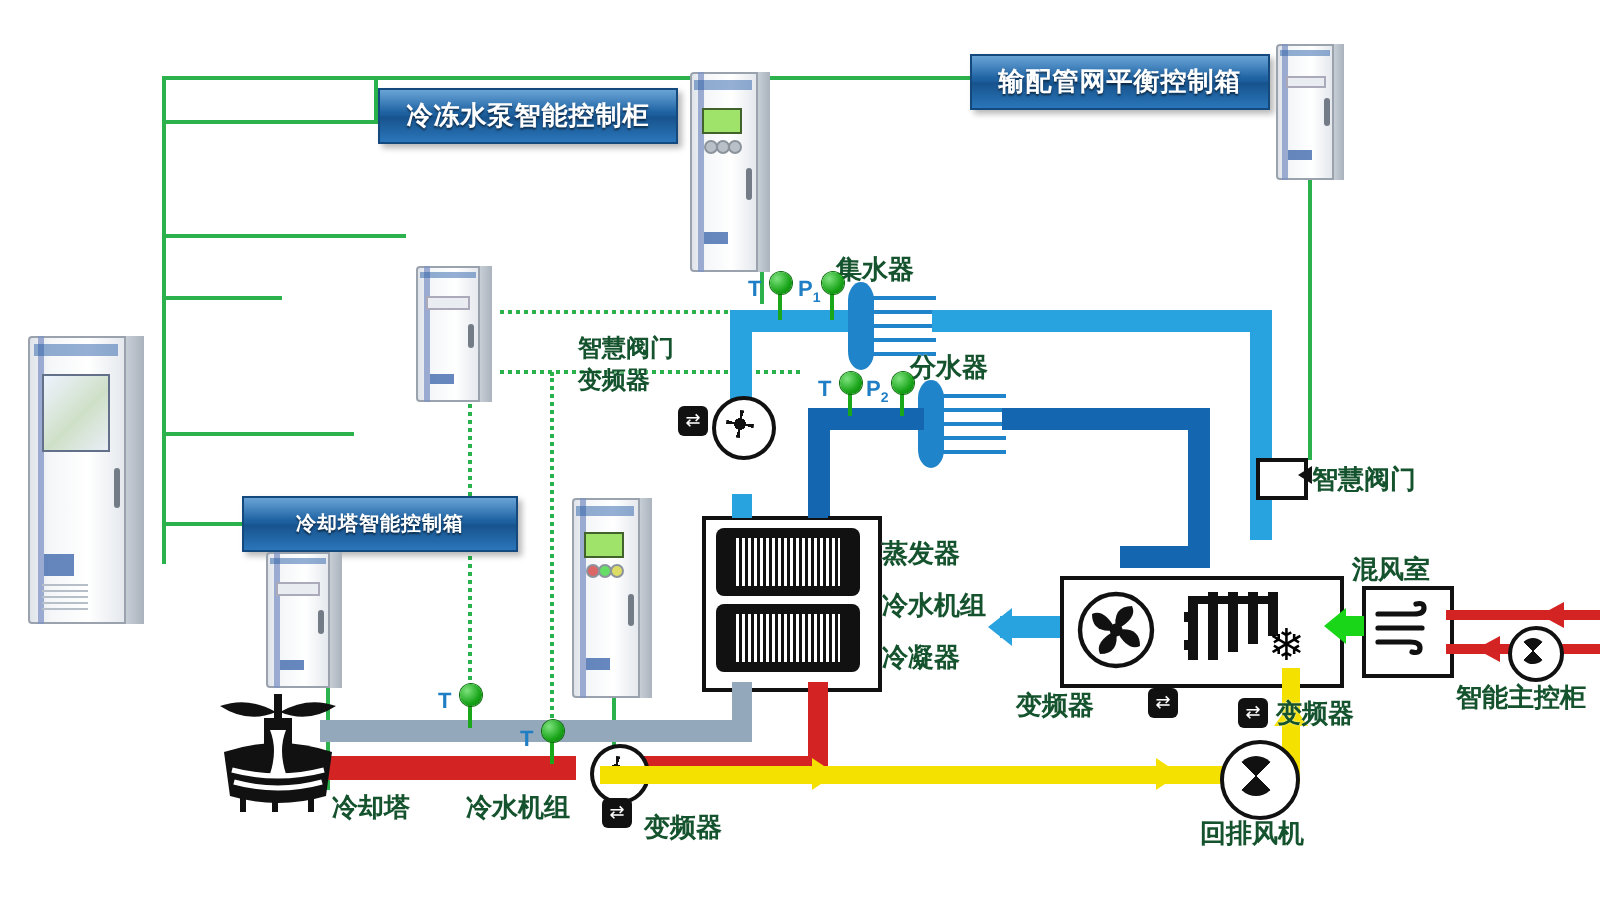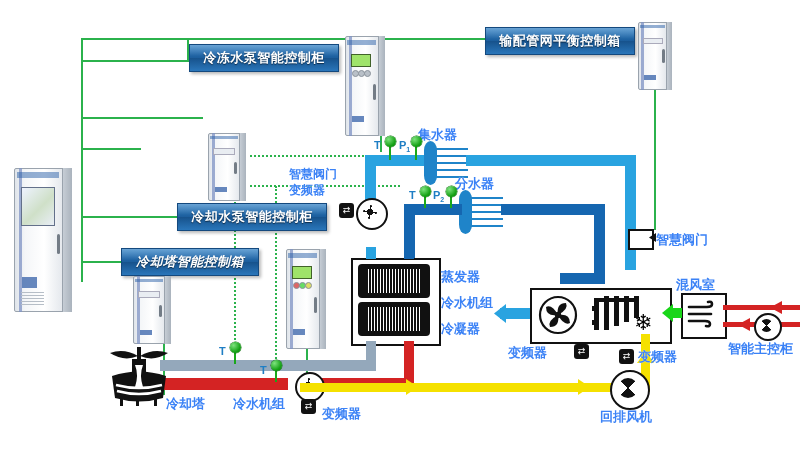--- a/index.html
+++ b/index.html
@@ -13,21 +13,21 @@
          background:linear-gradient(180deg,#2f7fc4 0%,#1d5f9e 48%,#17538d 52%,#2a76ba 100%);
          border:1px solid #14497e;
          box-shadow:2px 2px 3px rgba(0,0,0,.28);
          text-shadow:0 1px 1px rgba(0,0,0,.55);
          white-space:nowrap;text-align:center;}
   .plate::after{content:"";position:absolute;left:0;right:0;top:0;height:42%;
          background:linear-gradient(180deg,rgba(255,255,255,.28),rgba(255,255,255,0));
          pointer-events:none;}
 
   
-  .tl{position:absolute;color:#3b82f6;font-weight:bold;white-space:nowrap;
+  .tl{position:absolute;color:#14532d;font-weight:bold;white-space:nowrap;
       text-shadow:0 0 1px rgba(255,255,255,.9);}
 
   
   .gl{position:absolute;background:#2bb24c;}          
   .gdv{position:absolute;border-left:2px dotted #2bb24c;}
   .gdh{position:absolute;border-top:2px dotted #2bb24c;}
 
   
   .pipe{position:absolute;}
   .blue   {background:#29a3e0;}
@@ -140,37 +140,34 @@
   <div class="cab" style="left:208px;top:133px;width:38px;height:68px;">
     <div class="body"></div>
       <div class="side"></div>
       <div class="stripe" style="left:10%;"></div>
     <div class="hdr"></div>
     <div class="scr" style="left:14%;right:28%;top:22%;height:7%;background:#e9edf2;border-color:#aab;"></div>
     <div class="plq" style="left:18%;width:32%;top:80%;height:7%;"></div>
     <div class="hdl" style="right:24%;top:42%;height:18%;"></div>
   </div>
 
-  <div class="plate" style="left:177px;top:203px;width:148px;height:26px;font-size:13px;">
-    <span>冷却水泵智能控制柜</span>
-  </div>
   <div class="cab" style="left:286px;top:249px;width:40px;height:100px;">
     <div class="body"></div>
       <div class="side"></div>
       <div class="stripe" style="left:10%;"></div>
     <div class="hdr"></div>
     <div class="lcd" style="left:16%;width:44%;top:17%;height:11%;"></div>
     <div class="btn" style="left:18%;top:33%;width:5px;height:5px;background:#d66;"></div>
     <div class="btn" style="left:33%;top:33%;width:5px;height:5px;background:#6d6;"></div>
     <div class="btn" style="left:48%;top:33%;width:5px;height:5px;background:#dd6;"></div>
     <div class="plq" style="left:18%;width:30%;top:80%;height:6%;"></div>
     <div class="hdl" style="right:22%;top:48%;height:16%;"></div>
   </div>
 
-  <div class="plate" style="left:121px;top:248px;width:136px;height:26px;font-size:13px;font-style:italic;">
+  <div class="plate" style="left:121px;top:248px;width:136px;height:26px;font-size:10px;">
     <span>冷却塔智能控制箱</span>
   </div>
   <div class="cab" style="left:133px;top:276px;width:38px;height:68px;">
     <div class="body"></div>
       <div class="side"></div>
       <div class="stripe" style="left:10%;"></div>
     <div class="hdr"></div>
     <div class="scr" style="left:14%;right:28%;top:22%;height:7%;background:#e9edf2;border-color:#aab;"></div>
     <div class="plq" style="left:18%;width:32%;top:80%;height:7%;"></div>
     <div class="hdl" style="right:24%;top:42%;height:18%;"></div>

